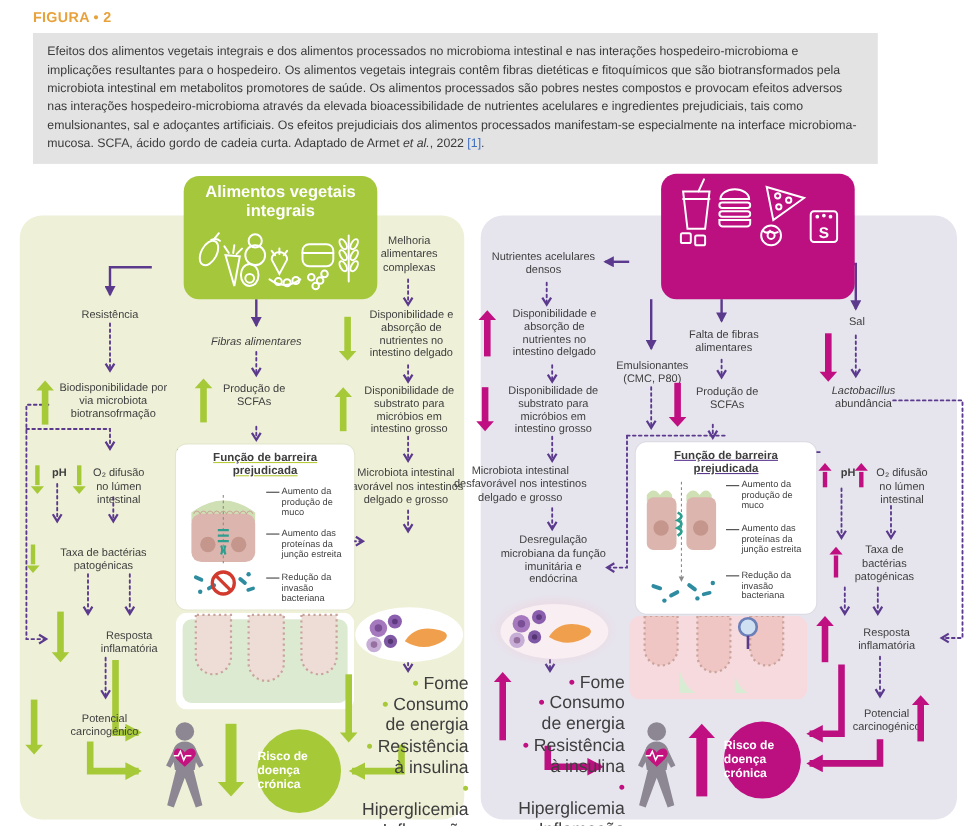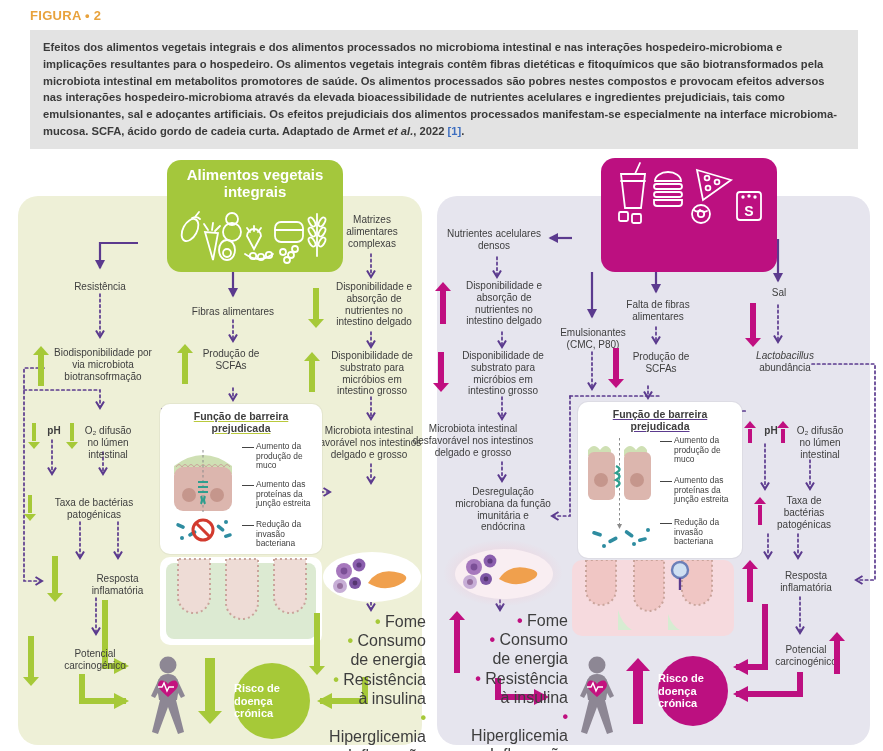--- a/index.html
+++ b/index.html
@@ -1,18 +1,18 @@
 <!DOCTYPE html>
 <html><head>
 <meta charset="utf-8">
 <style>
   html,body{margin:0;padding:0;background:#fff;}
   #canvas{position:relative;width:883px;height:751px;background:#fff;font-family:"Liberation Sans",sans-serif;overflow:hidden;}
   .figura{position:absolute;left:30px;top:8px;font-size:13px;font-weight:bold;color:#e8a23c;letter-spacing:.3px;}
-  .caption{position:absolute;left:30px;top:30px;width:828px;box-sizing:border-box;background:#e3e3e3;padding:9px 13px;font-size:11.2px;font-weight:bold;color:#3a3a3a;line-height:1.5;}
+  .caption{position:absolute;left:30px;top:30px;width:768px;box-sizing:border-box;background:#e3e3e3;padding:9px 13px;font-size:11.2px;font-weight:normal;color:#3a3a3a;line-height:1.5;}
   .caption .ref{color:#3d6ec0;}
   .panel{position:absolute;border-radius:20px;}
   #panel-left{left:18px;top:196px;width:404px;height:549px;background:#eef0d7;}
   #panel-right{left:437px;top:196px;width:433px;height:549px;background:#e6e5ee;}
   .hdr{position:absolute;border-radius:14px;z-index:3;text-align:center;margin-left:29px;}
   #hdr-left{left:138px;top:160px;width:176px;height:112px;background:#a4c73c;}
   #hdr-right{left:572px;top:158px;width:176px;height:114px;background:#bc1080;}
   .hdr .t{color:#fff;font-weight:bold;font-size:15px;line-height:1.1;padding-top:7px;}
   #hdr-right .t{font-size:14.5px;}
   .hdr svg{display:block;margin:2px auto 0;}
@@ -237,22 +237,22 @@
             <circle cx="134" cy="37" r="0.8"></circle>
             <circle cx="140" cy="36" r="0.8"></circle>
             <circle cx="146" cy="37" r="0.8"></circle>
           </g>
       </g>
       <text x="140" y="56" fill="#ffffff" font-size="14" font-weight="bold" text-anchor="middle" font-family="Liberation Sans, sans-serif">S</text>
     </svg>
   </div>
 
   <div class="nd" style="left:55px;top:281px;width:90px;">Resistência</div>
-  <div class="nd" style="left:182px;top:306px;width:102px;">Fibras alimentares</div>
-  <div class="nd" style="left:340px;top:214px;width:64px;">Matrizes alimentares complexas</div>
+  <div class="nd" style="left:182px;top:306px;width:102px;font-style:italic;">Fibras alimentares</div>
+  <div class="nd" style="left:340px;top:214px;width:64px;">Melhoria alimentares complexas</div>
   <div class="nd" style="left:328px;top:281px;width:92px;">Disponibilidade e absorção de nutrientes no intestino delgado</div>
   <div class="fat fat-down g" style="left:307px;top:288px;height:40px;"></div>
   <div class="nd" style="left:52px;top:347px;width:102px;">Biodisponibilidade por via microbiota biotransofrmação</div>
   <div class="fat fat-up g" style="left:32px;top:346px;height:40px;"></div>
   <div class="nd" style="left:198px;top:348px;width:66px;">Produção de SCFAs</div>
   <div class="fat fat-up g" style="left:176px;top:344px;height:40px;"></div>
   <div class="nd" style="left:326px;top:350px;width:92px;">Disponibilidade de substrato para micróbios em intestino grosso</div>
   <div class="fat fat-up g" style="left:303px;top:352px;height:40px;"></div>
   <div class="nd bold" style="left:42px;top:425px;width:24px;">pH</div>
   <div class="fat fat-down sm g" style="left:28px;top:423px;height:26px;"></div>

